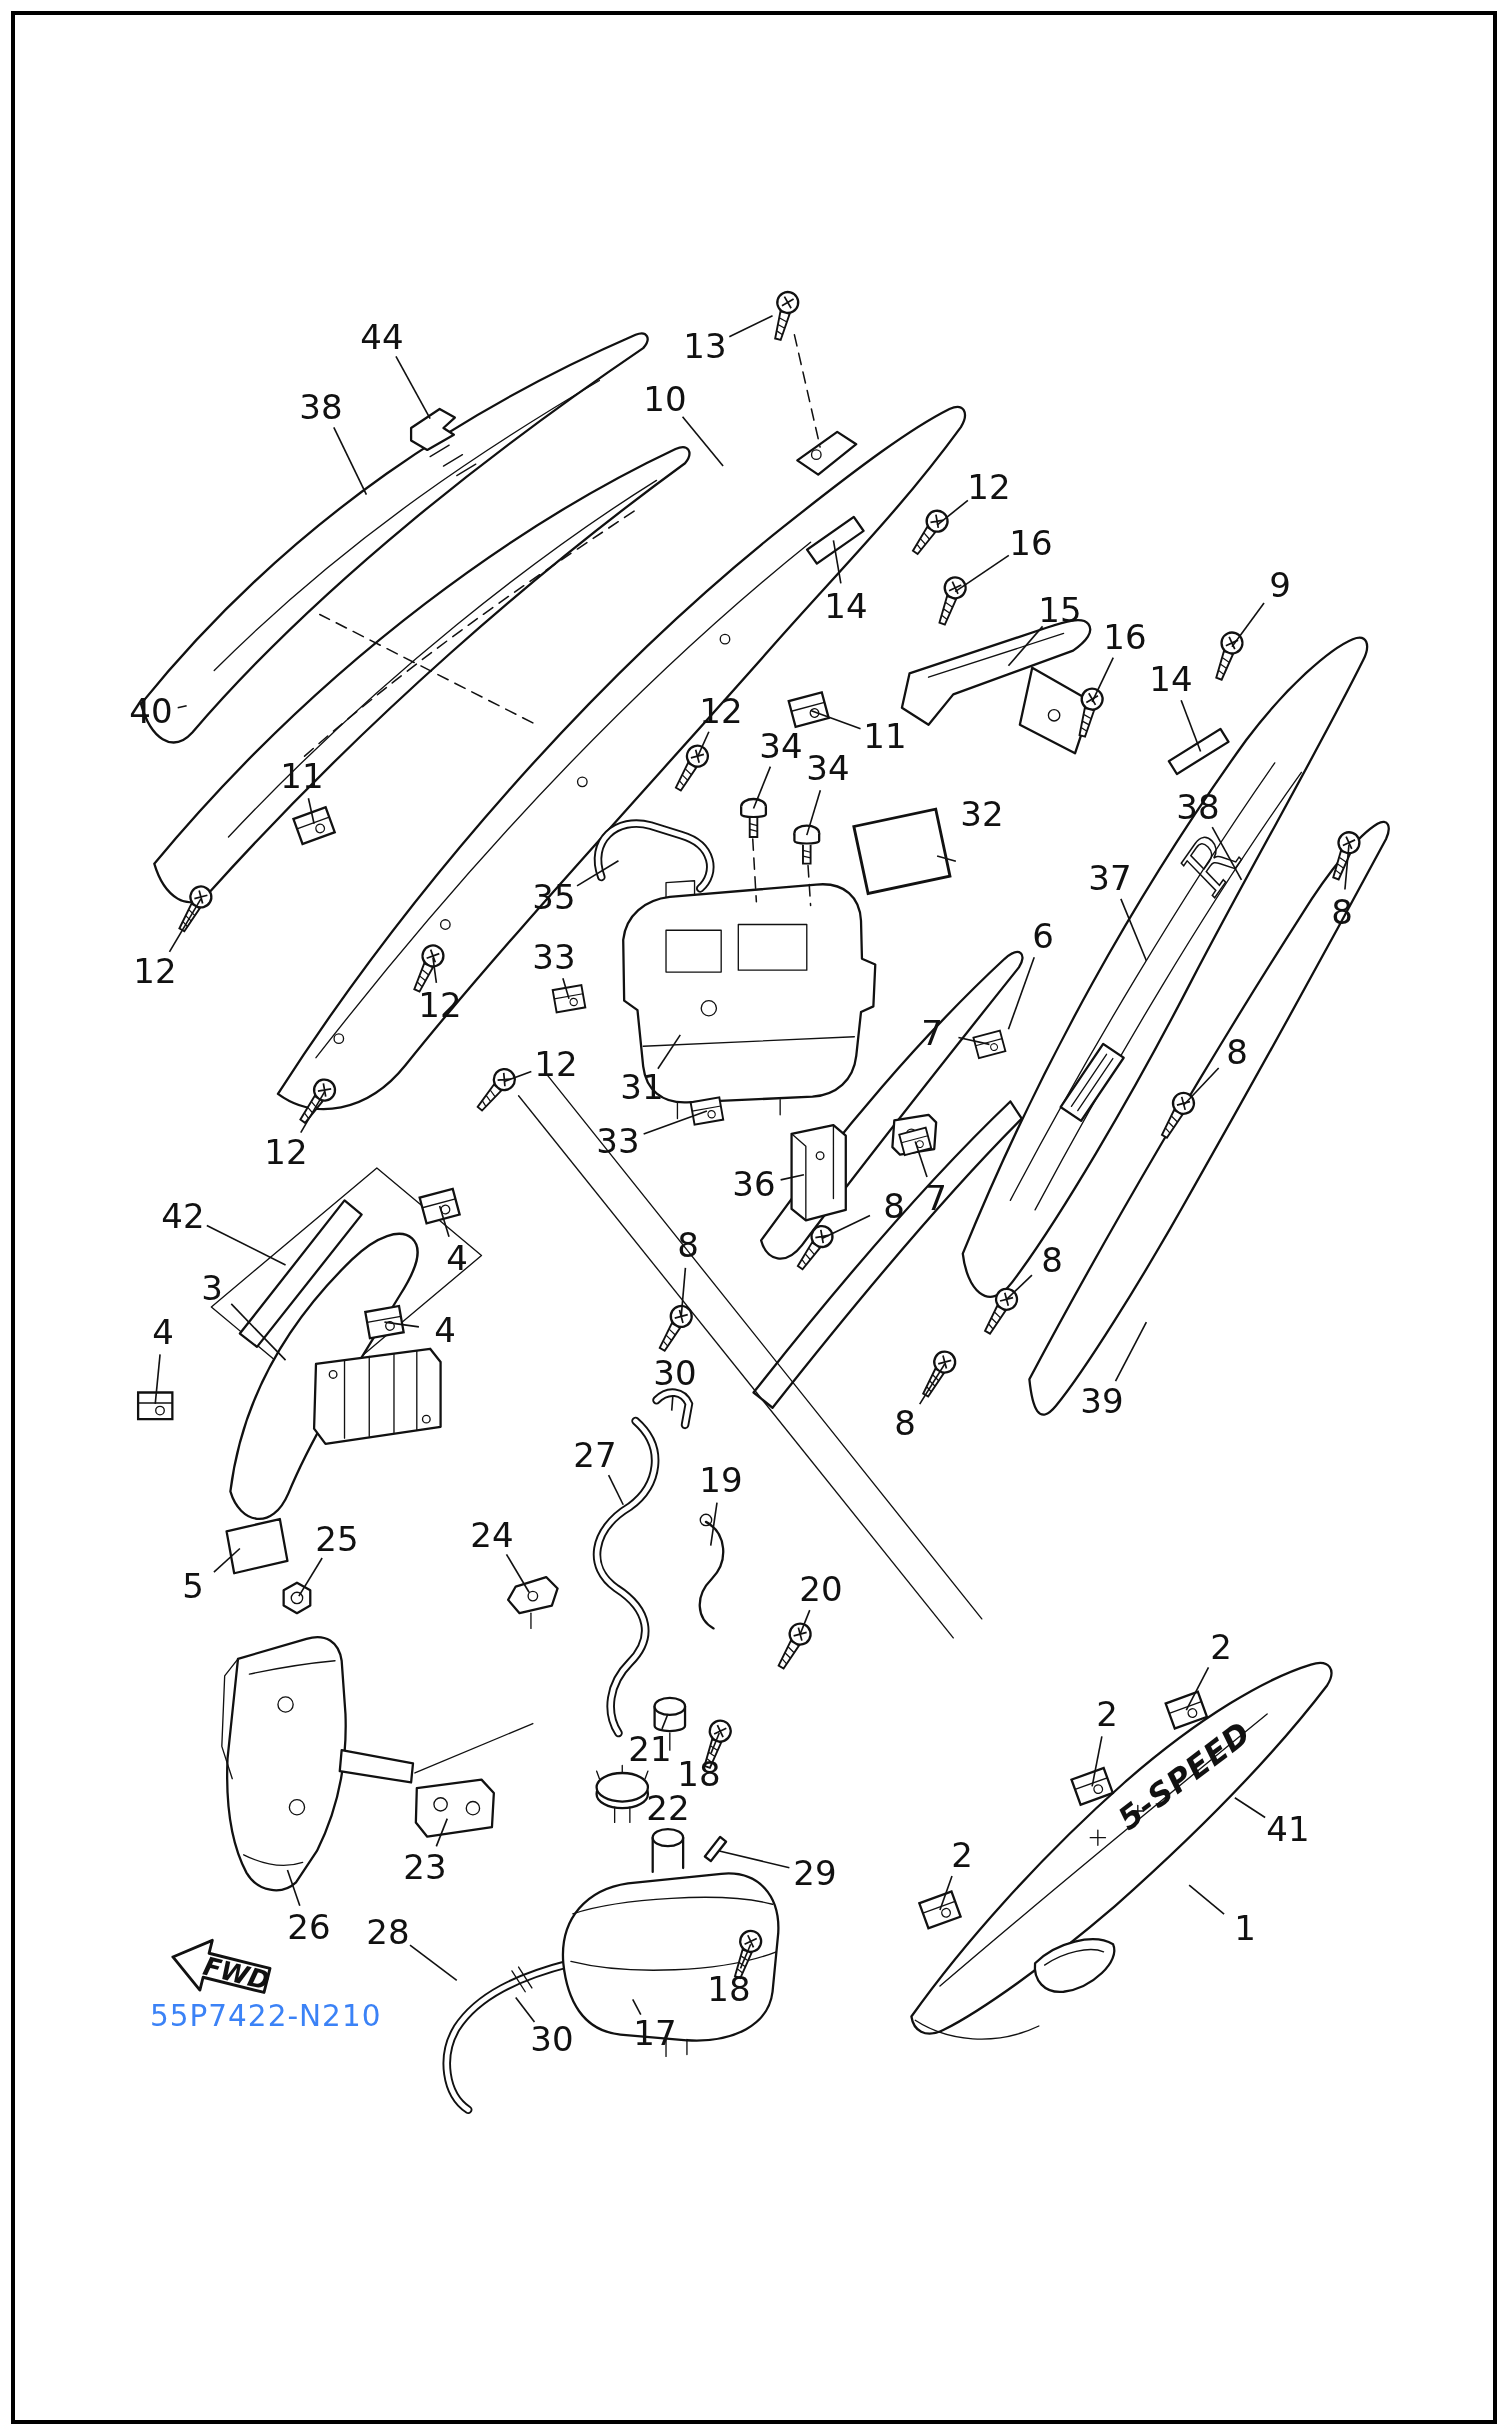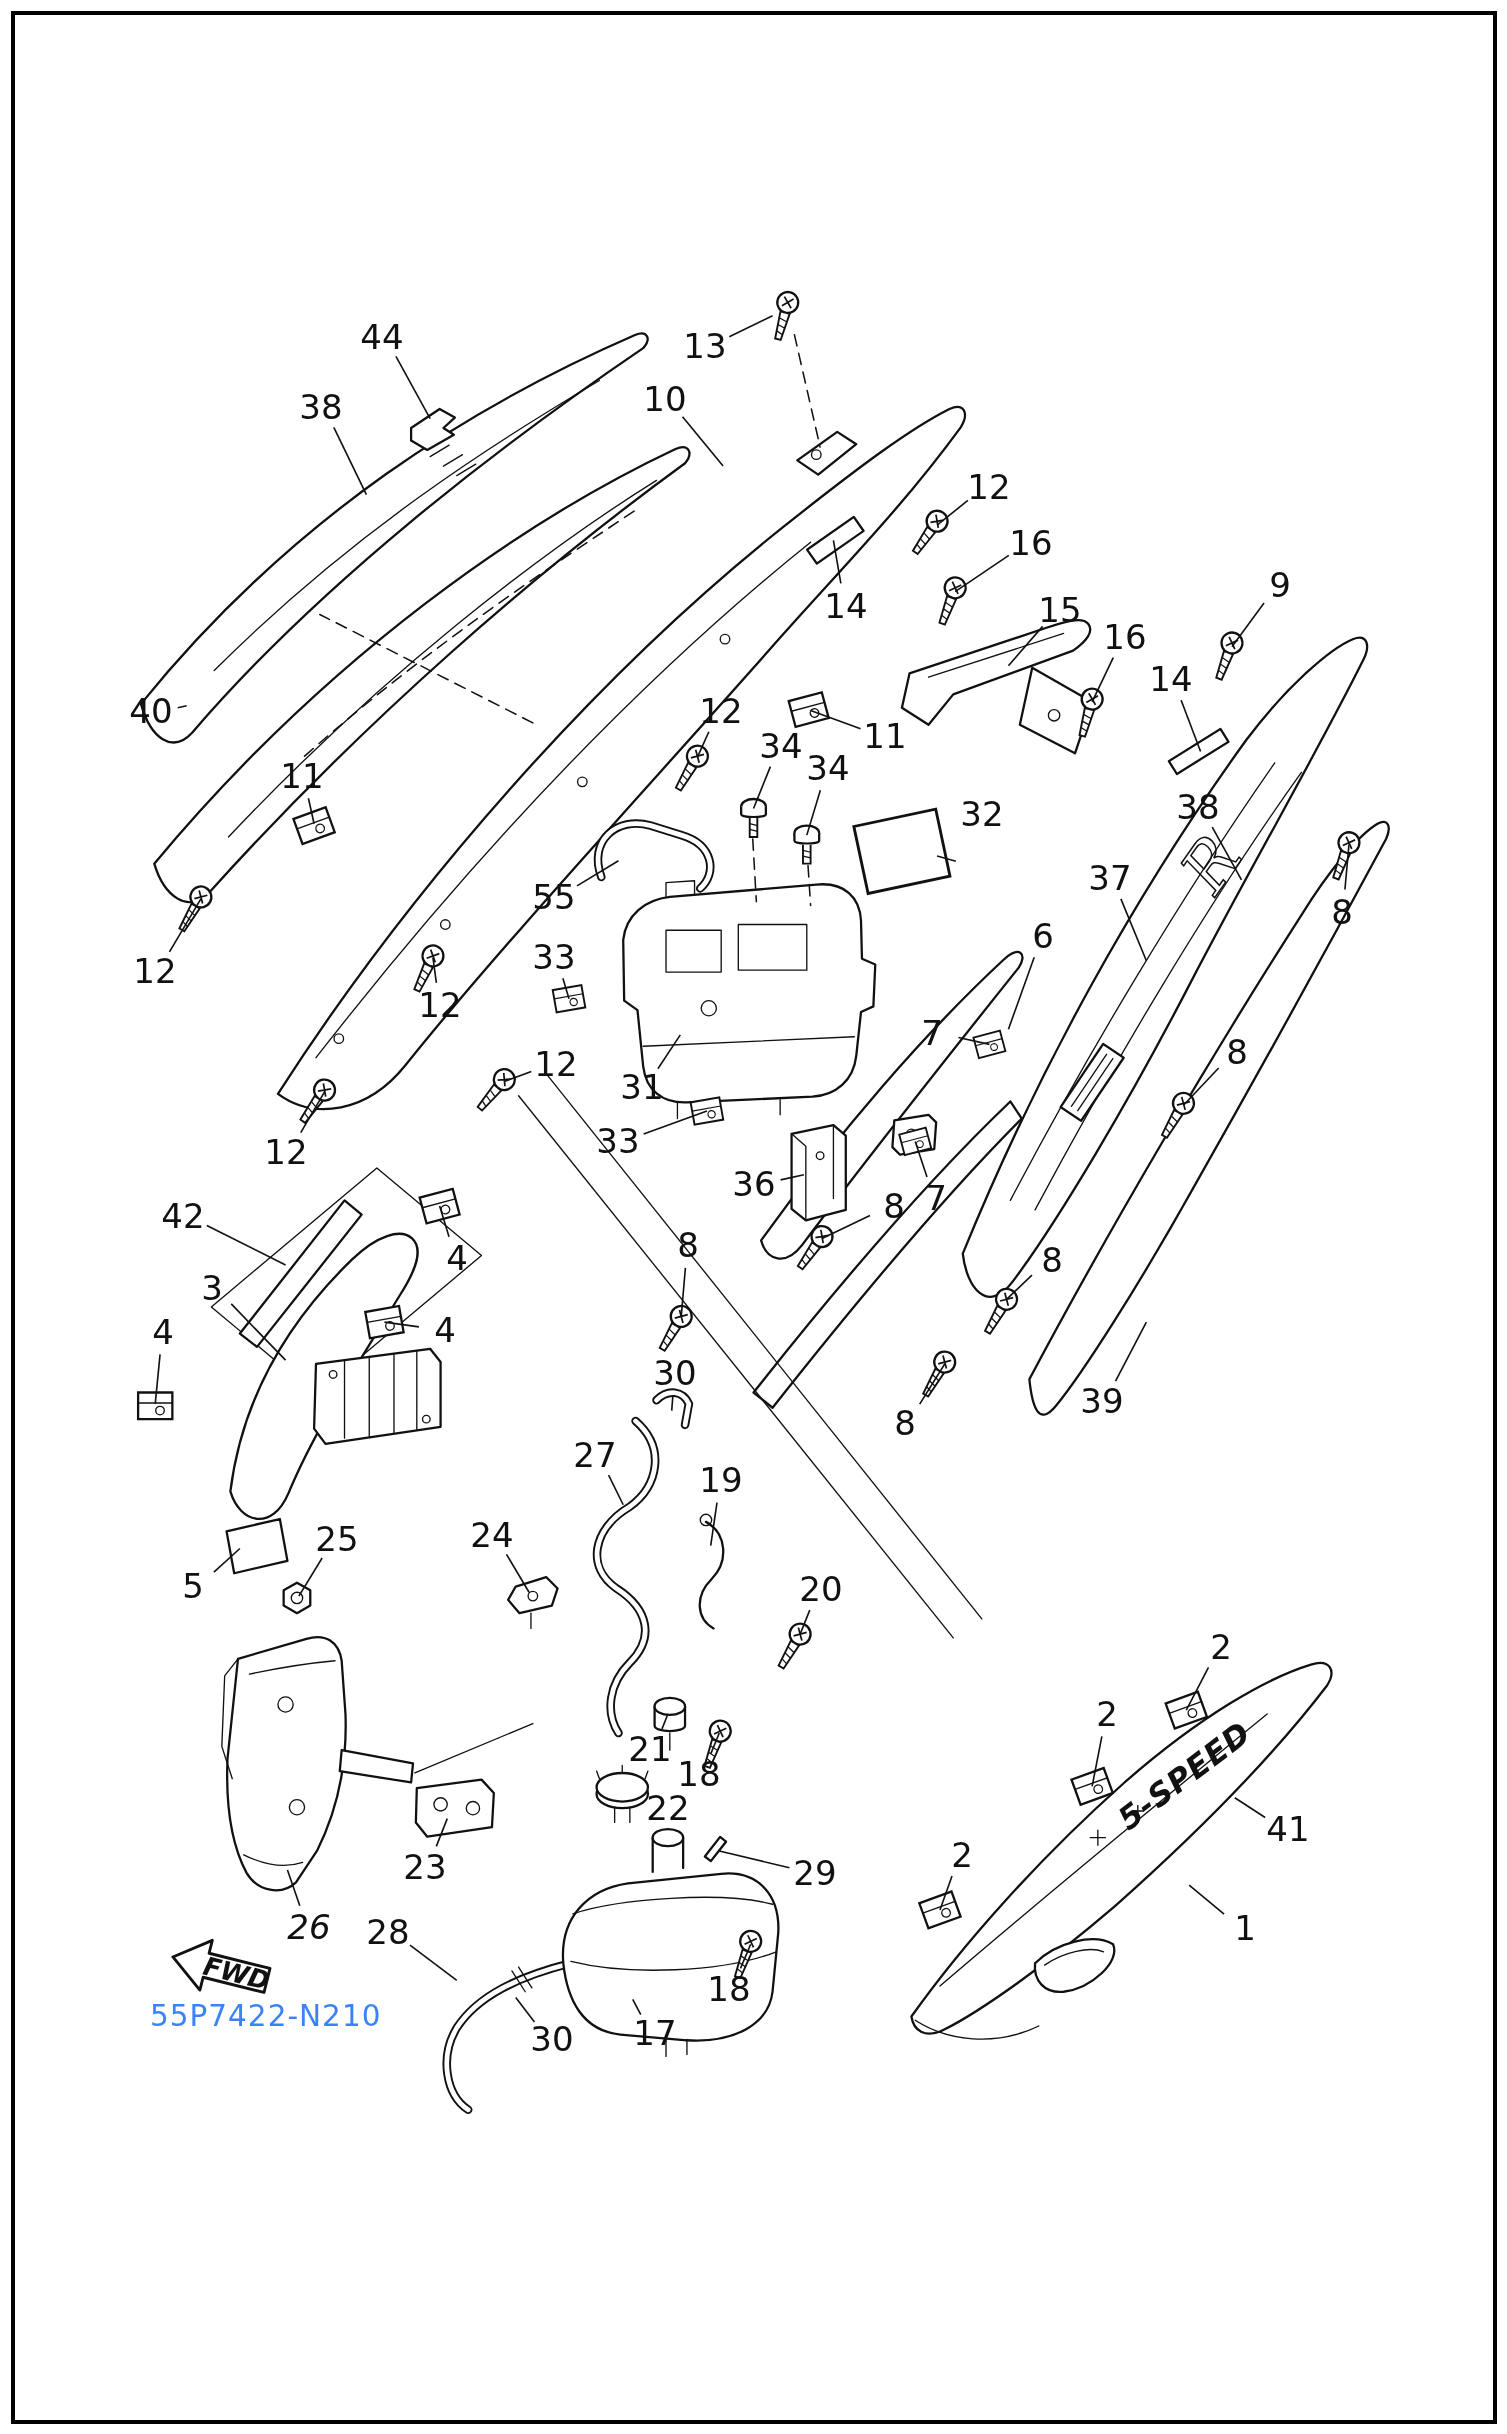--- a/index.html
+++ b/index.html
@@ -336,21 +336,21 @@
       <div class="part-label" style="left: 151px; top: 711px;">40</div>
       <div class="part-label" style="left: 302px; top: 776px;">11</div>
       <div class="part-label" style="left: 721px; top: 711px;">12</div>
       <div class="part-label" style="left: 781px; top: 746px;">34</div>
       <div class="part-label" style="left: 828px; top: 768px;">34</div>
       <div class="part-label" style="left: 885px; top: 736px;">11</div>
       <div class="part-label" style="left: 982px; top: 814px;">32</div>
       <div class="part-label" style="left: 1198px; top: 807px;">38</div>
       <div class="part-label" style="left: 1110px; top: 878px;">37</div>
       <div class="part-label" style="left: 1342px; top: 912px;">8</div>
-      <div class="part-label" style="left: 554px; top: 897px;">55</div>
+      <div class="part-label" style="left: 554px; top: 897px;">35</div>
       <div class="part-label" style="left: 155px; top: 971px;">12</div>
       <div class="part-label" style="left: 440px; top: 1005px;">12</div>
       <div class="part-label" style="left: 554px; top: 957px;">33</div>
       <div class="part-label" style="left: 1043px; top: 936px;">6</div>
       <div class="part-label" style="left: 932px; top: 1033px;">7</div>
       <div class="part-label" style="left: 556px; top: 1064px;">12</div>
       <div class="part-label" style="left: 642px; top: 1087px;">31</div>
       <div class="part-label" style="left: 286px; top: 1152px;">12</div>
       <div class="part-label" style="left: 618px; top: 1141px;">33</div>
       <div class="part-label" style="left: 1237px; top: 1052px;">8</div>
@@ -376,21 +376,21 @@
       <div class="part-label" style="left: 1221px; top: 1647px;">2</div>
       <div class="part-label" style="left: 650px; top: 1749px;">21</div>
       <div class="part-label" style="left: 699px; top: 1774px;">18</div>
       <div class="part-label" style="left: 668px; top: 1808px;">22</div>
       <div class="part-label" style="left: 1107px; top: 1714px;">2</div>
       <div class="part-label" style="left: 815px; top: 1873px;">29</div>
       <div class="part-label" style="left: 425px; top: 1867px;">23</div>
       <div class="part-label" style="left: 1288px; top: 1829px;">41</div>
       <div class="part-label" style="left: 962px; top: 1855px;">2</div>
       <div class="part-label" style="left: 1245px; top: 1928px;">1</div>
-      <div class="part-label" style="left: 309px; top: 1927px; font-style: italic;">26</div>
+      <div class="part-label" style="left: 309px; top: 1927px;">26</div>
       <div class="part-label" style="left: 388px; top: 1932px;">28</div>
       <div class="part-label" style="left: 729px; top: 1989px;">18</div>
       <div class="part-label" style="left: 655px; top: 2033px;">17</div>
       <div class="part-label" style="left: 552px; top: 2039px;">30</div>
     </div>
 
   <div id="drawing-number">55P7422-N210</div>
 </div>
 
 

